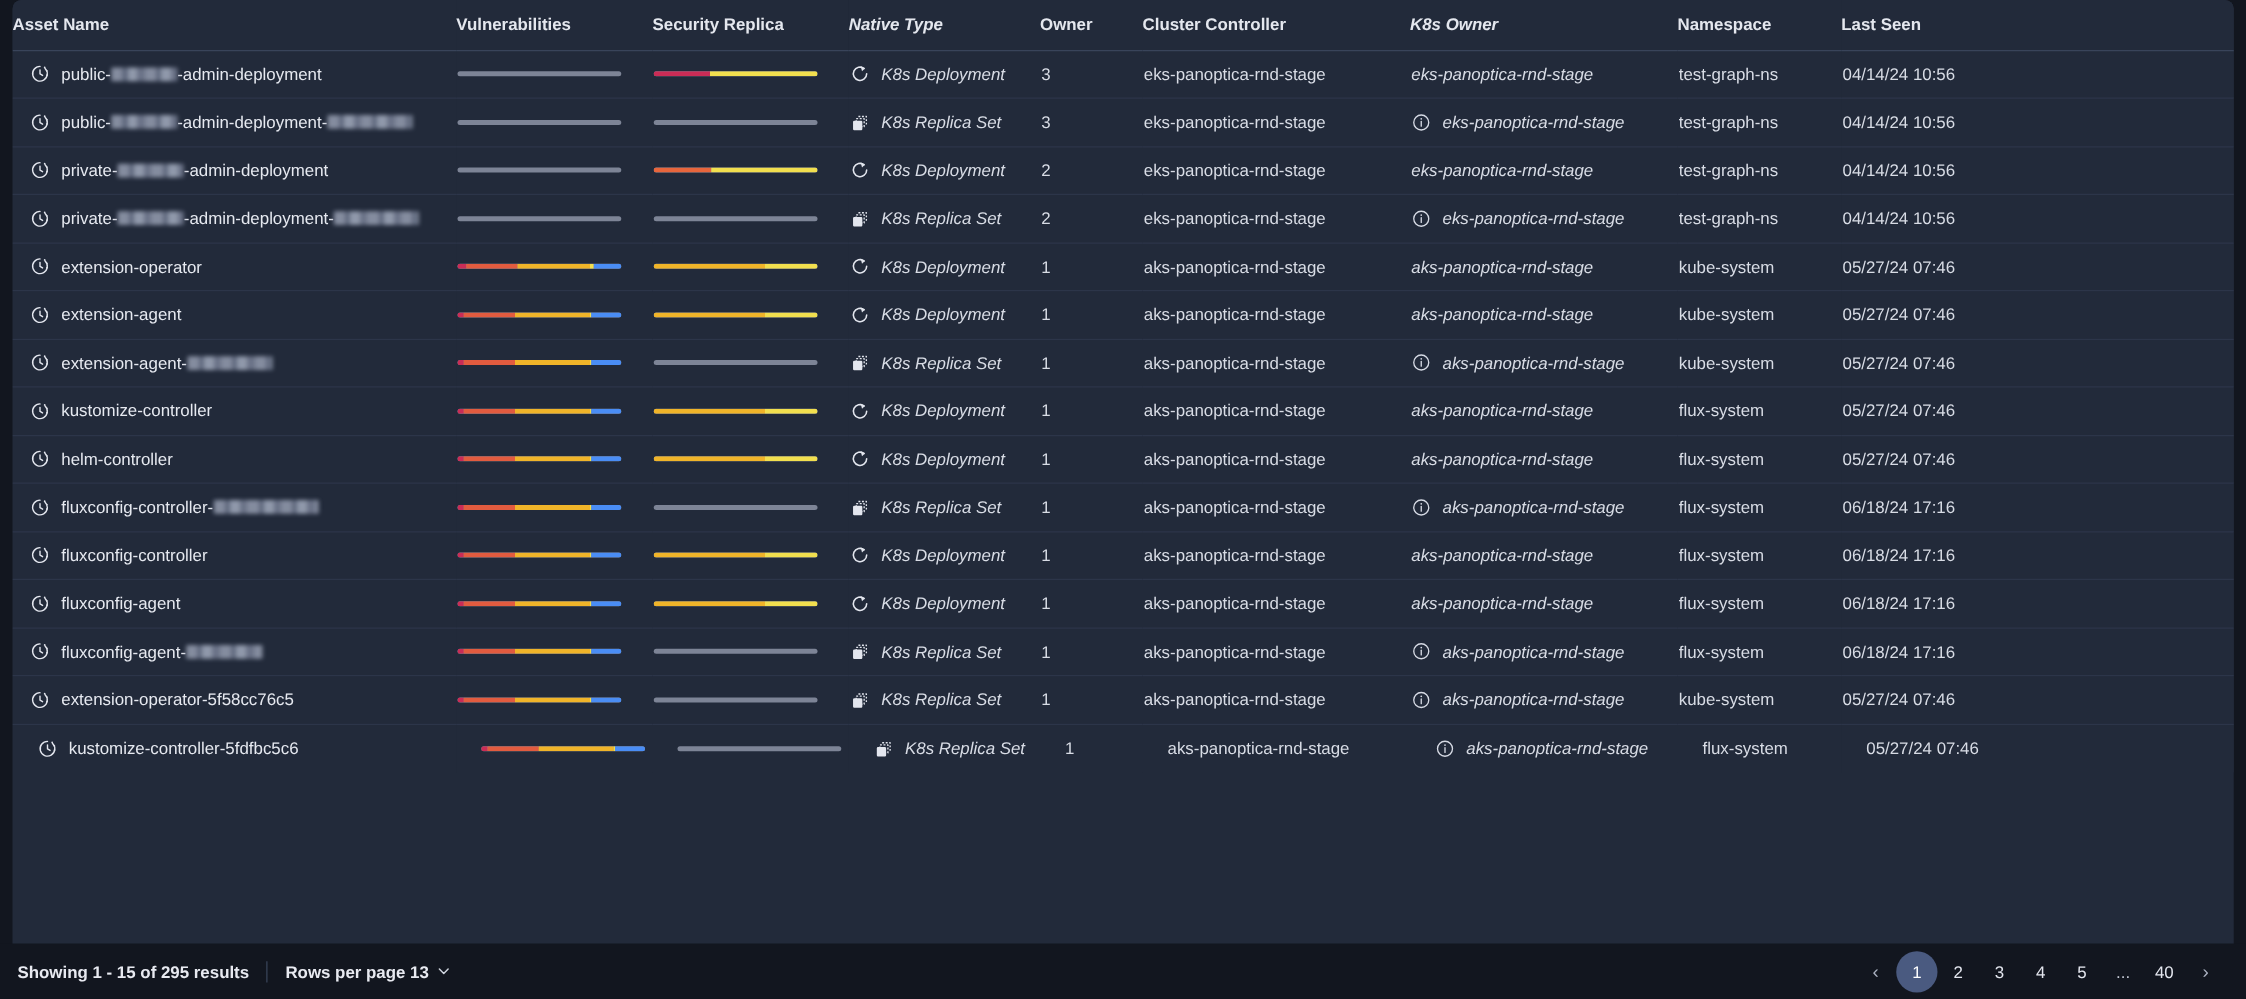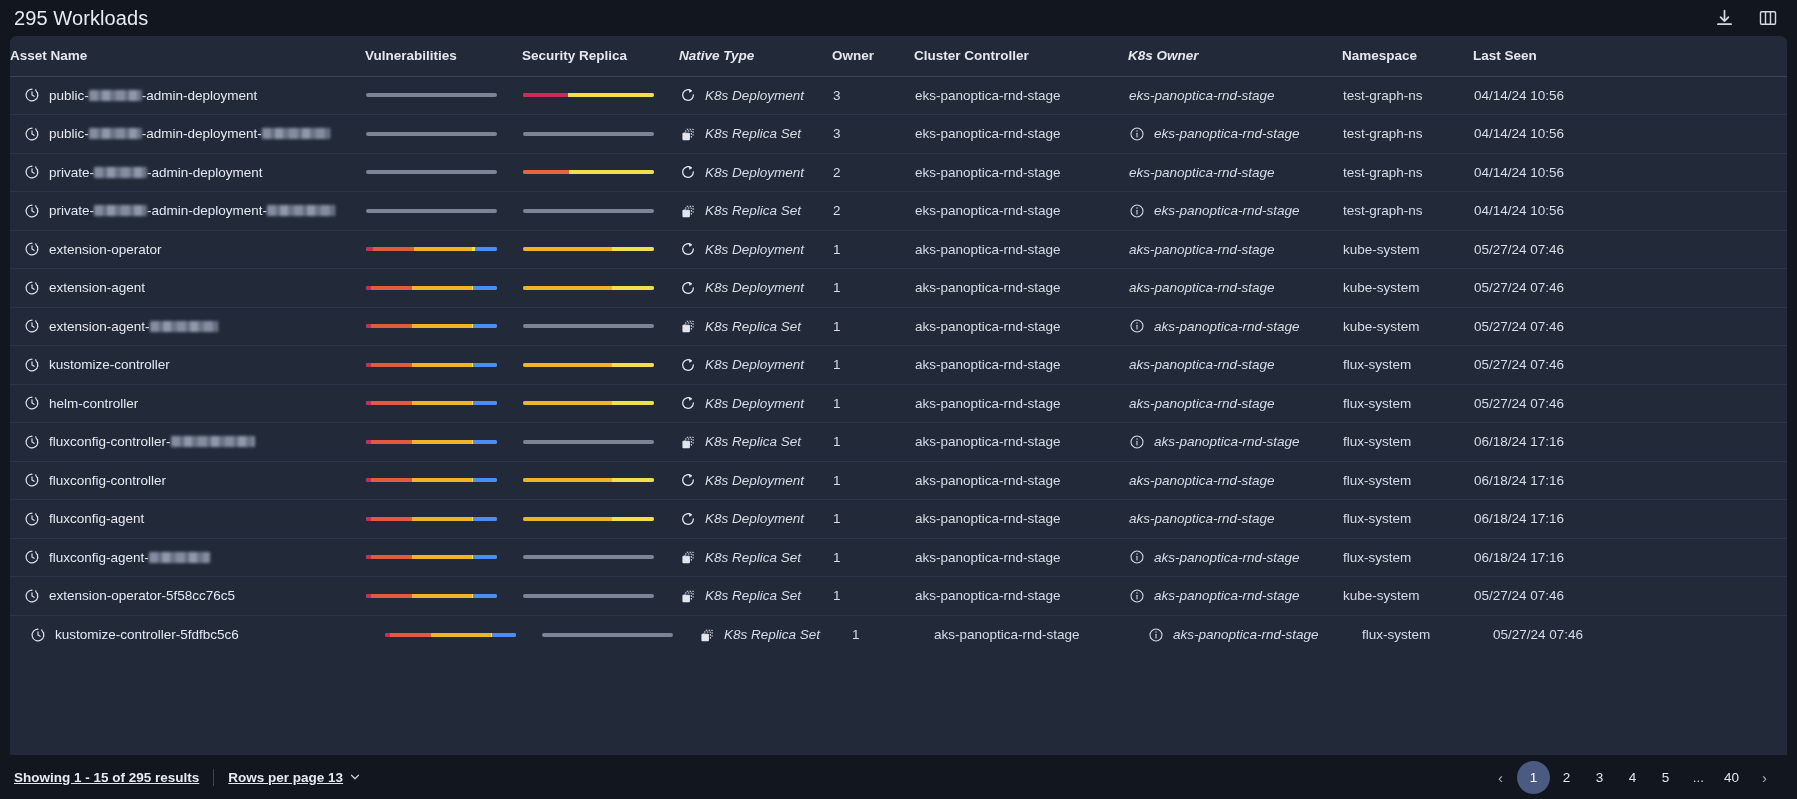--- a/index.html
+++ b/index.html
@@ -133,21 +133,21 @@
   .footer {
     flex: 0 0 44px;
     height: 44px;
     display: flex;
     align-items: center;
     padding: 0 16px 0 14px;
     background: #12161f;
     color: #e3e6ee;
     font-size: 13.5px;
   }
-  .footer-left { display:flex; align-items:center; gap: 14px; text-decoration: underline; }
+  .footer-left { display:flex; align-items:center; gap: 14px; }
   .showing { font-weight: bold; color:#e8eaf1; }
   .vdiv { width:1px; height:17px; background:#39445a; }
   .rows-per-page {
     display:flex; align-items:center; gap:6px;
     font-weight: bold; color:#e8eaf1; cursor:pointer;
   }
   .chev { width:12px; height:12px; color:#cfd4de; }
   .chev svg { display:block; }
   .footer-spacer { flex:1 1 auto; }
   .pager { display:flex; align-items:center; gap: 0; }
@@ -160,39 +160,20 @@
   }
   .pg.active { background:#4a5a80; color:#ffffff; font-weight:400; }
   .pg.arrow { color:#aab1c0; font-size:15px; }
   .pg.dots { color:#c7ccd8; cursor:default; }
 </style>
 </head>
 <body>
 
 <div class="page">
 
-  <div class="topbar">
-    <div class="page-title">295 Workloads</div>
-    <div class="topbar-spacer"></div>
-    <div class="topbar-actions">
-      <div class="icon-btn">
-        <svg viewBox="0 0 24 24" width="21" height="21" fill="none" stroke="currentColor" stroke-width="2" stroke-linecap="round" stroke-linejoin="round">
-          <path d="M12 3v11"></path>
-            <path d="M7.5 10.5 12 15l4.5-4.5"></path>
-            <path d="M4.5 18.5h15"></path>
-        </svg>
-      </div>
-      <div class="icon-btn">
-        <svg viewBox="0 0 24 24" width="20" height="20" fill="none" stroke="currentColor" stroke-width="1.7">
-          <rect x="3" y="4.5" width="18" height="15" rx="1.2"></rect>
-          <path d="M9 4.5v15M15 4.5v15"></path>
-        </svg>
-      </div>
-    </div>
-  </div>
 
   <div class="table-card">
     <table class="grid">
       <thead>
         <tr>
           <th class="c-name">Asset Name</th>
           <th class="c-vuln">Vulnerabilities</th>
           <th class="c-find">Security Replica</th>
           <th class="c-type">Native Type</th>
           <th class="c-pods">Owner</th>

